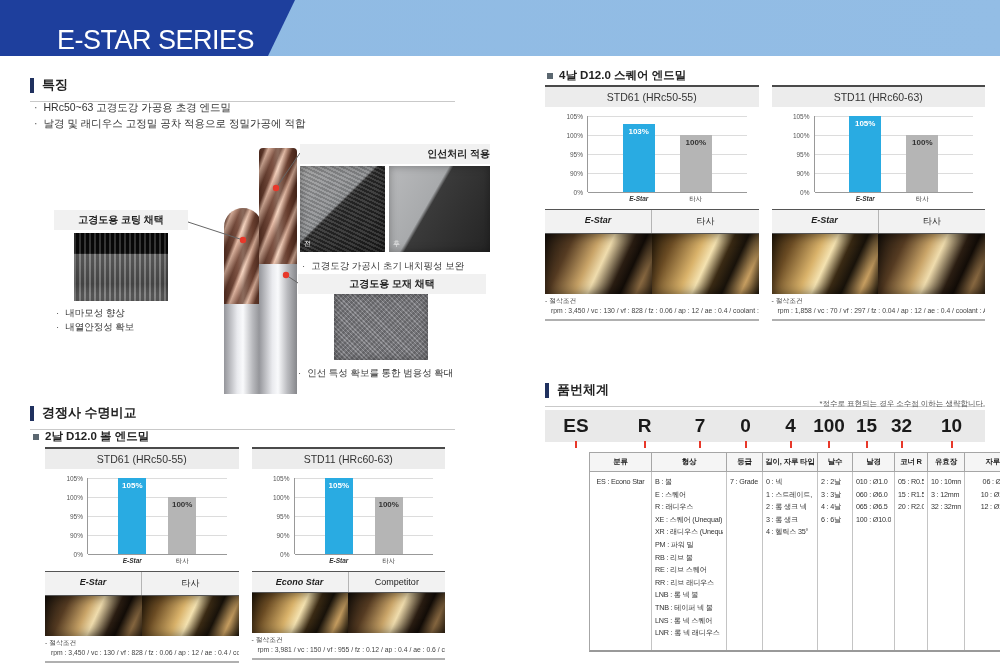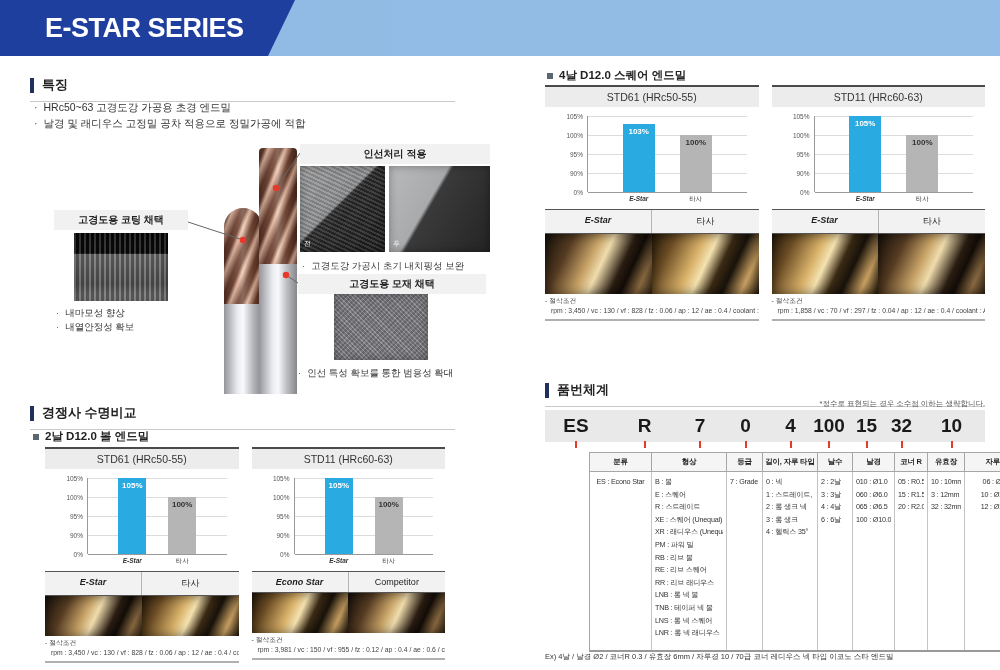--- a/index.html
+++ b/index.html
@@ -3,40 +3,40 @@
 <meta charset="utf-8">
 <style>
   html,body{margin:0;padding:0;background:#fff;}
   body{width:1000px;height:670px;overflow:hidden;font-family:"Liberation Sans",sans-serif;}
   .page{position:relative;width:1000px;height:670px;background:#fff;}
 
   
   .banner{position:absolute;left:0;top:0;width:1000px;height:56px;background:linear-gradient(90deg,#8fbae3,#93bde5);}
   .banner-dark{position:absolute;left:0;top:0;width:295px;height:56px;background:#1e3f9d;
     clip-path:polygon(0 0,295px 0,268px 56px,0 56px);}
-  .banner-title{position:absolute;left:45px;top:50%;transform:translateY(-50%);margin:0;
-    color:#fff;font-size:27px;font-weight:700;letter-spacing:-.5px;font-stretch:condensed;white-space:nowrap;}
+  .banner-title{position:absolute;left:45px;top:50%;transform:translateY(-50%);margin:12px;
+    color:#fff;font-size:27px;font-weight:400;letter-spacing:-.5px;font-stretch:condensed;white-space:nowrap;}
 
   
   .sec-head{position:absolute;display:flex;align-items:center;gap:8px;border-bottom:1px solid #c9c9c9;padding-bottom:7px;}
   .sec-bar{width:4px;height:15px;background:#20315f;}
   .sec-title{font-size:13px;font-weight:bold;color:#222;}
   .subtitle{position:absolute;display:flex;align-items:center;gap:6px;font-size:11.5px;font-weight:bold;color:#222;}
   .sq{width:6px;height:6px;background:#5b6770;}
 
   
   .bullets{font-size:10.5px;color:#333;}
   .bullet-line{display:flex;gap:6px;line-height:16px;white-space:nowrap;}
   .bullet-line .dot{color:#555;}
   .feature-list{position:absolute;left:34px;top:99px;}
 
   
   .illustration{position:absolute;left:30px;top:138px;width:472px;height:262px;}
   .callout{position:absolute;background:#f1f1f1;text-align:center;font-size:10px;font-weight:bold;color:#222;padding:3px 0;}
-  .co-edge{left:270px;top:6px;width:190px;}
+  .co-edge{left:270px;top:6px;width:190px;text-align:right;}
   .co-coating{left:24px;top:72px;width:134px;}
   .co-substrate{left:268px;top:136px;width:188px;}
   .gs{position:absolute;box-shadow:inset 0 0 8px rgba(0,0,0,.35);}
   .gs-label{position:absolute;left:4px;bottom:3px;color:#eee;font-size:7px;}
   .gs-a{left:270px;top:28px;width:85px;height:86px;
     background:repeating-linear-gradient(25deg,rgba(255,255,255,.12) 0 2px,rgba(0,0,0,.12) 2px 4px),
     linear-gradient(135deg,#9a9a9a 0%,#8b8d90 44%,#2a2a2a 46%,#1c1c1c 100%);}
   .gs-b{left:359px;top:28px;width:101px;height:86px;
     background:linear-gradient(120deg,#b9babc 0%,#a8aaac 40%,#3a3a3a 43%,#242424 100%);}
   .gs-coating{left:44px;top:95px;width:94px;height:68px;
@@ -423,21 +423,21 @@
         <div class="pn-h">유효장</div>
         <div class="pn-h">자루경</div>
       </div>
     <div class="pn-body-row pn-grid">
         <div class="pn-c vcenter">
           <div class="pn-item">ES : Econo Star</div>
         </div>
         <div class="pn-c">
           <div class="pn-item">B : 볼</div>
           <div class="pn-item">E : 스퀘어</div>
-          <div class="pn-item">R : 스트레이트</div>
+          <div class="pn-item">R : 래디우스</div>
           <div class="pn-item">XE : 스퀘어 (Unequal)</div>
           <div class="pn-item">XR : 래디우스 (Unequal)</div>
           <div class="pn-item">PM : 파워 밀</div>
           <div class="pn-item">RB : 리브 볼</div>
           <div class="pn-item">RE : 리브 스퀘어</div>
           <div class="pn-item">RR : 리브 래디우스</div>
           <div class="pn-item">LNB : 롱 넥 볼</div>
           <div class="pn-item">TNB : 테이퍼 넥 볼</div>
           <div class="pn-item">LNS : 롱 넥 스퀘어</div>
           <div class="pn-item">LNR : 롱 넥 래디우스</div>
@@ -474,15 +474,14 @@
           <div class="pn-item">3 : 12mm</div>
           <div class="pn-item">32 : 32mm</div>
         </div>
         <div class="pn-c">
           <div class="pn-item">06 : Ø6.0</div>
           <div class="pn-item">10 : Ø10.0</div>
           <div class="pn-item">12 : Ø12.0</div>
         </div>
       </div>
   </div>
-  <div class="pn-example">Ex) 4날 / 날경 Ø2 / 코너R 0.3 / 유효장 6mm / 자루경 10 / 70급 코너 레디우스 넥 타입 이코노 스타 엔드밀</div>
 
 </div>
 
 </body></html>

